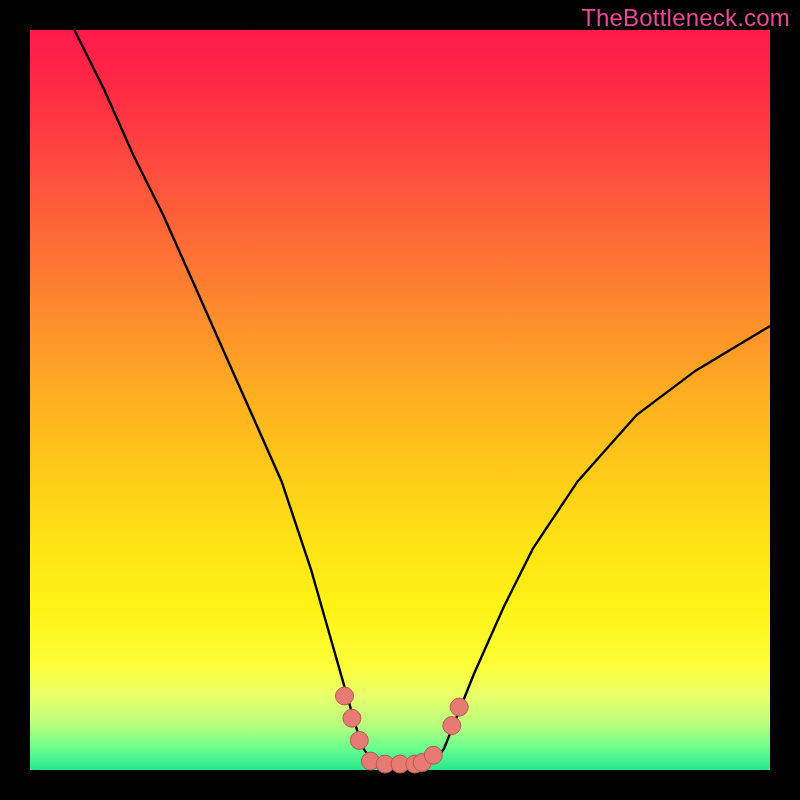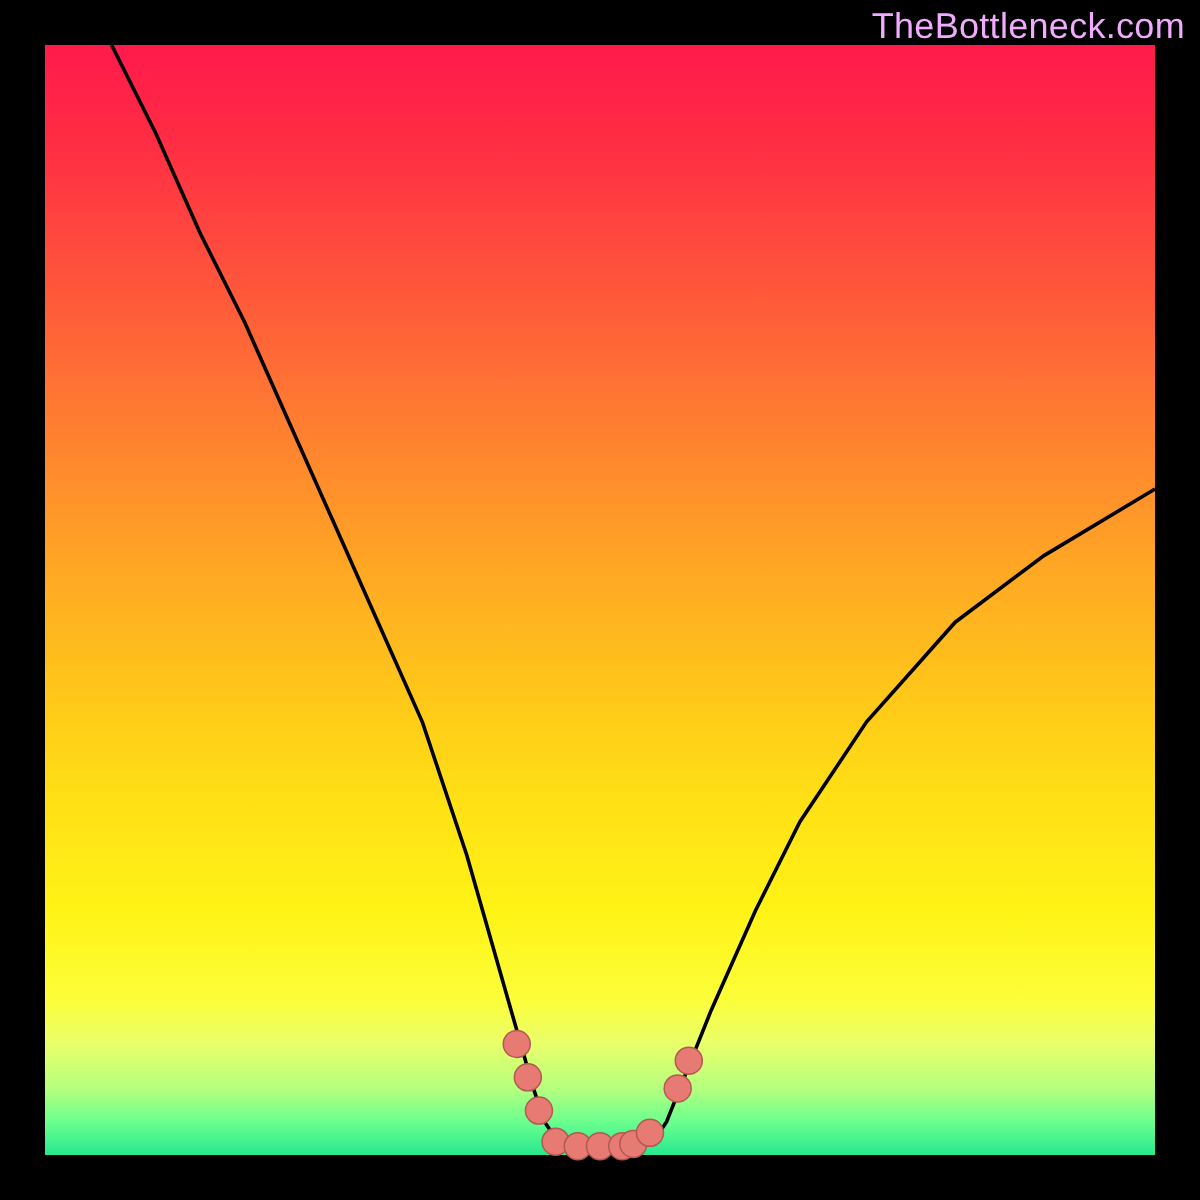--- a/index.html
+++ b/index.html
@@ -41,21 +41,21 @@
       #e9ff6b 90%,
       #b6ff7d 94%,
       #6bff8e 97%,
       #27e88f 100%
     );
   }
   .watermark {
     position: absolute;
     top: 4px;
     right: 10px;
-    color: #f0abfc;
+    color: #ec4899;
     font-size: 24px;
     letter-spacing: 0.2px;
     font-weight: 500;
   }
   svg.curve, svg.markers {
     position: absolute;
     top: 0;
     left: 0;
     width: 740px;
     height: 740px;

